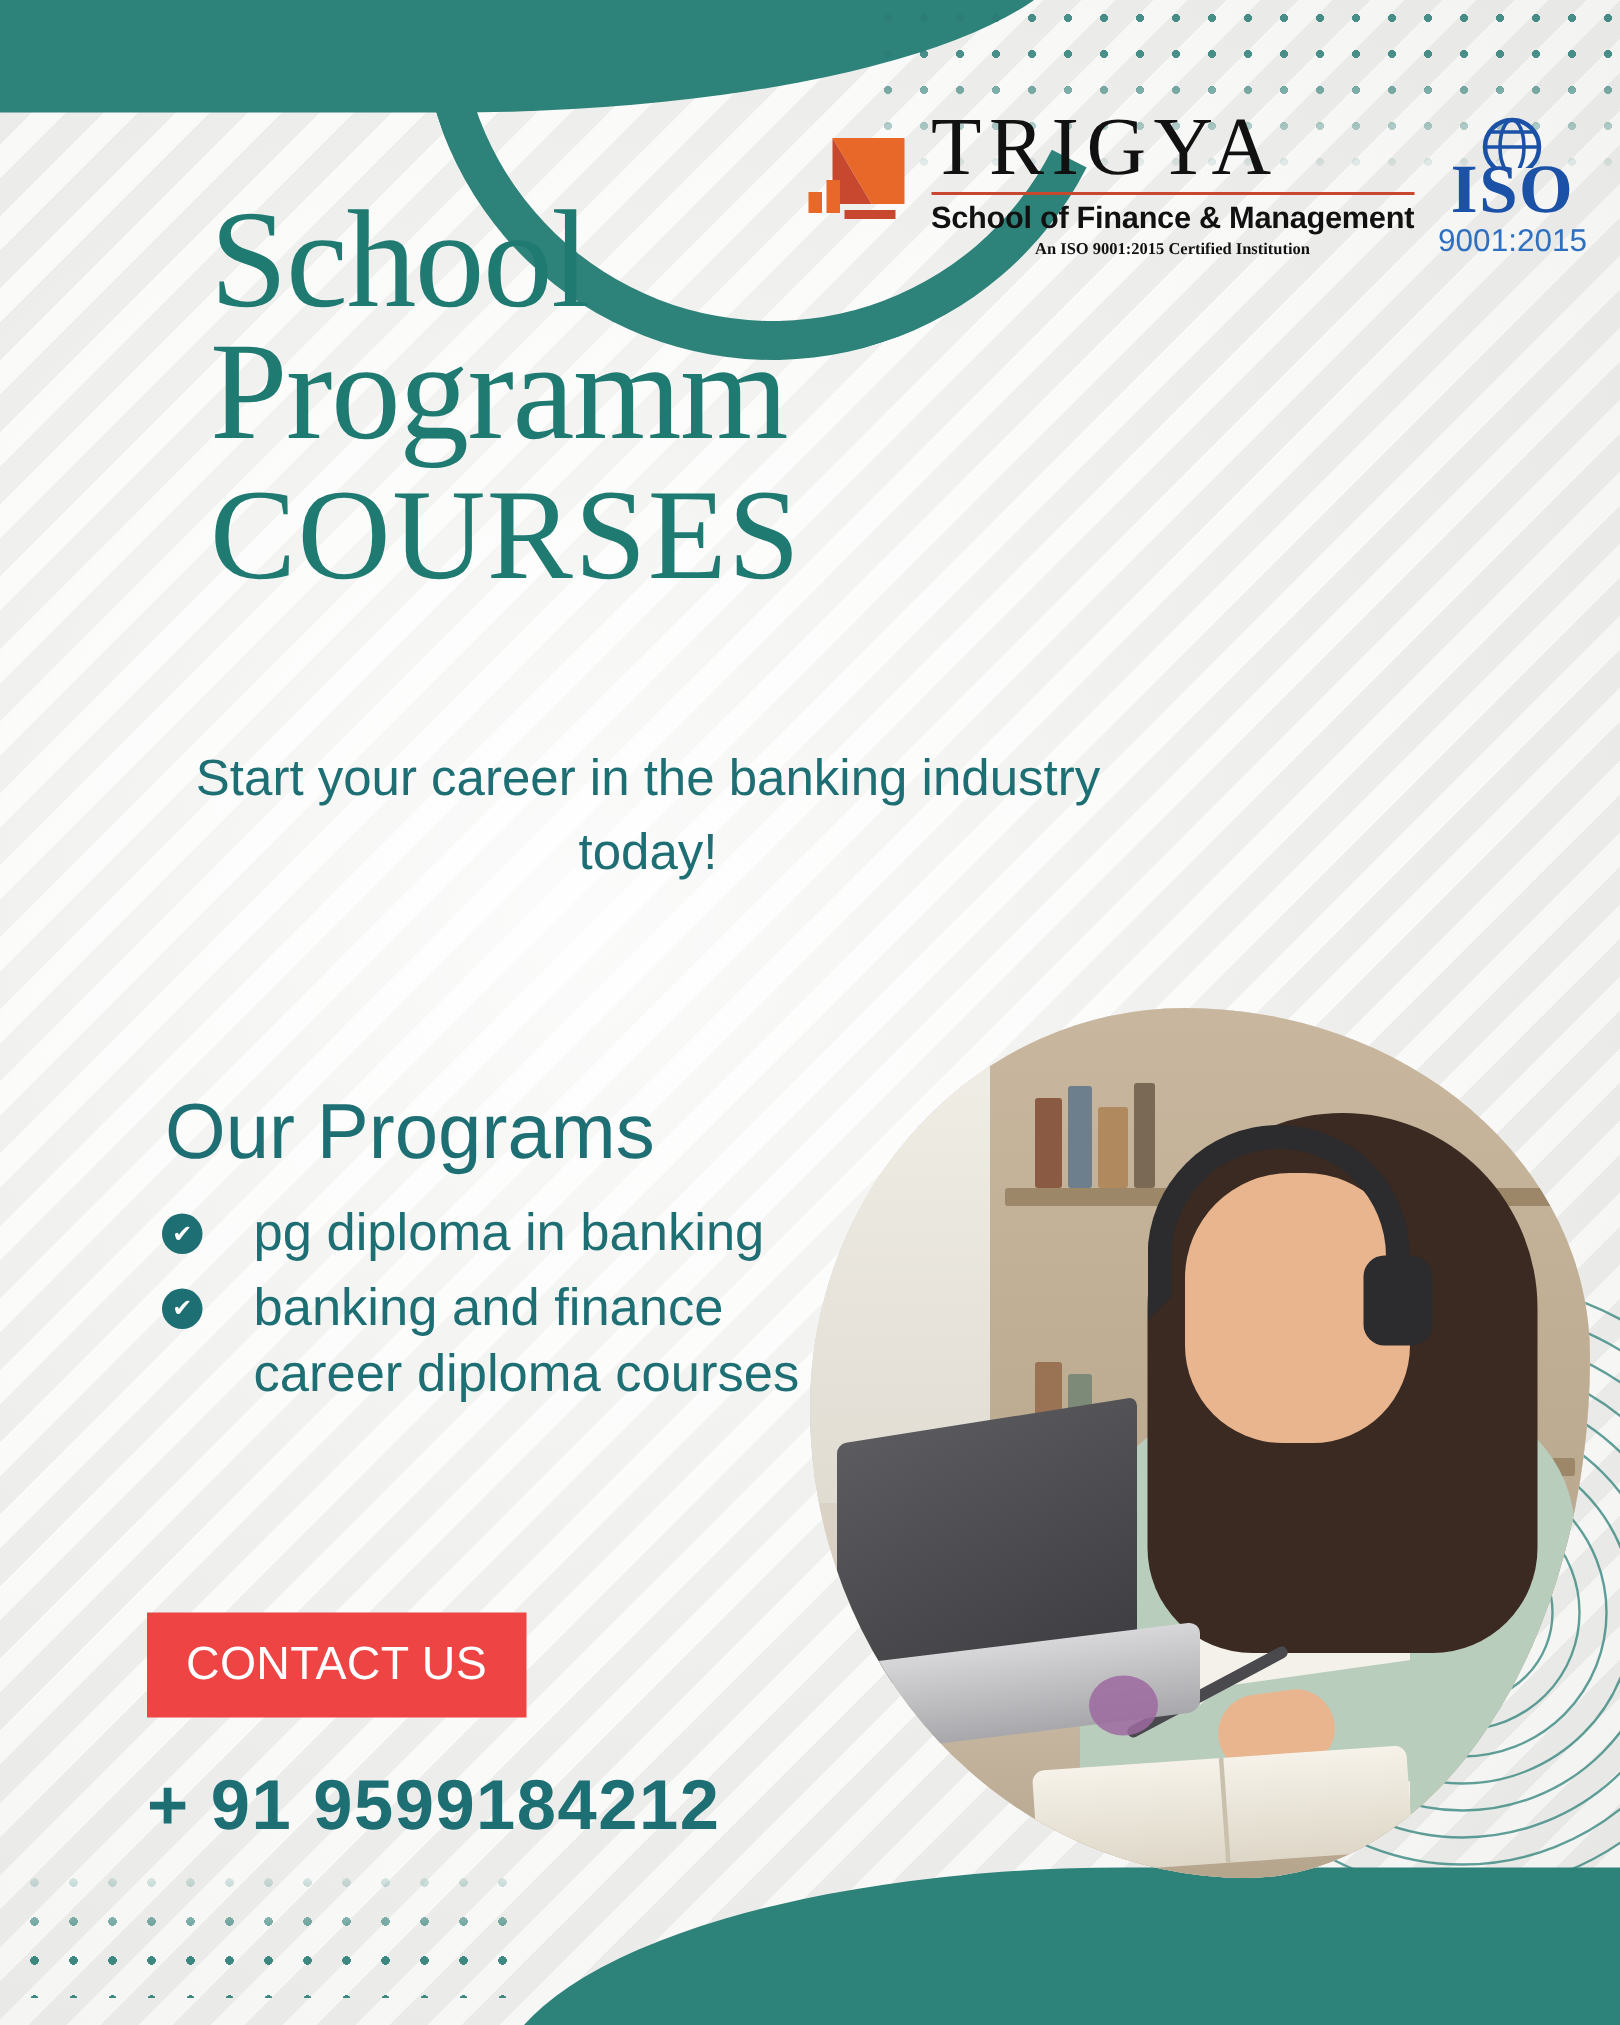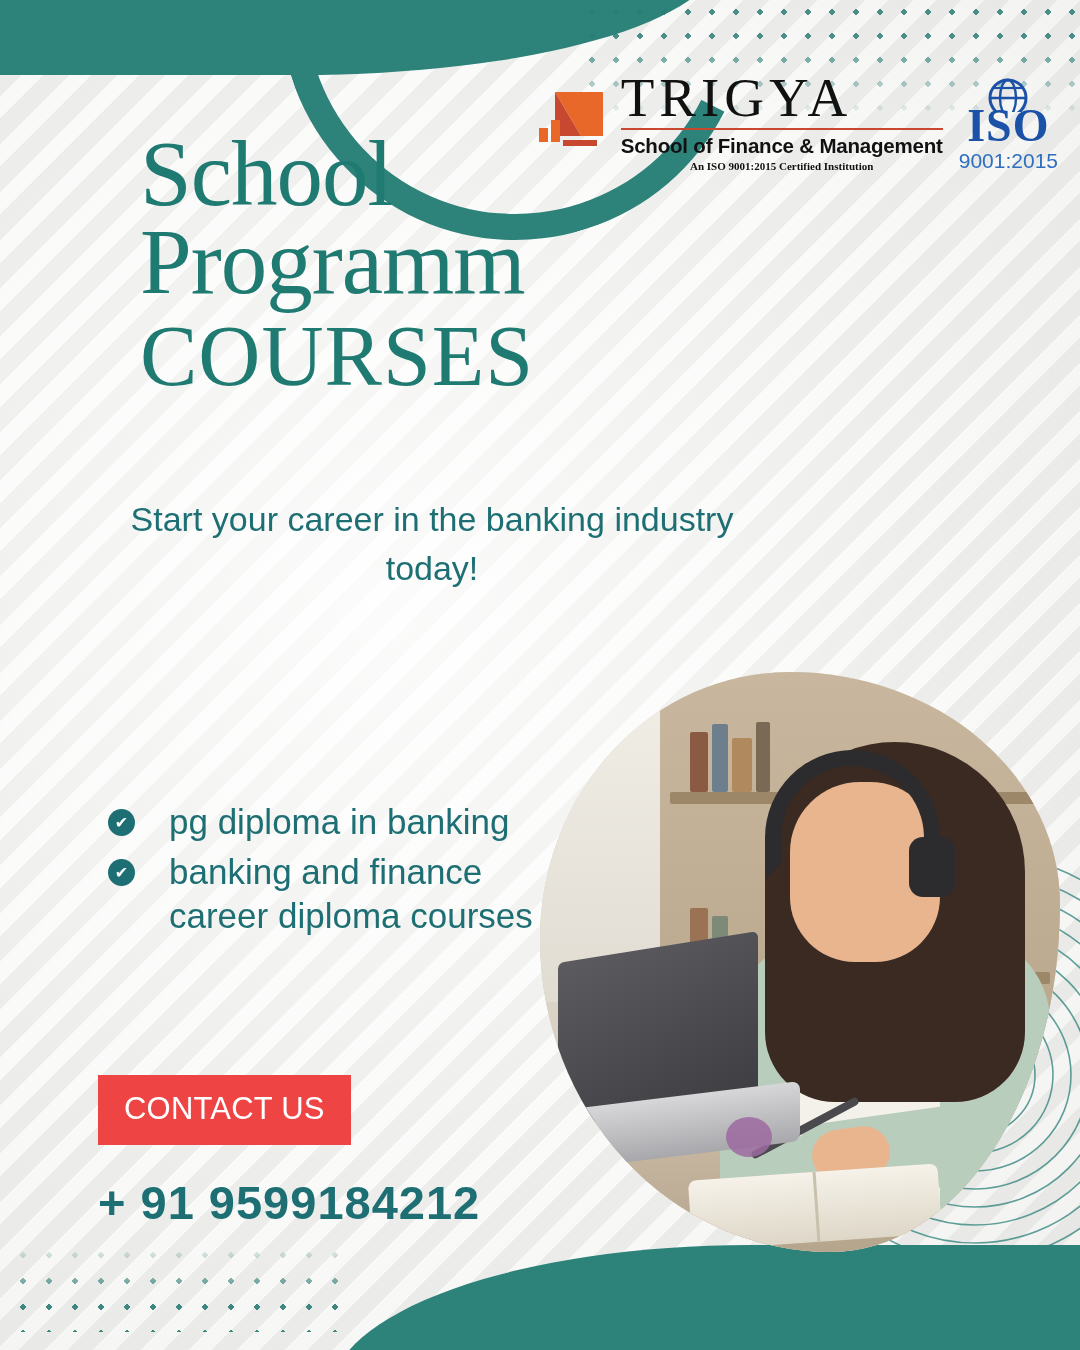--- a/index.html
+++ b/index.html
@@ -419,20 +419,21 @@
   </div>
 
   <div class="headline">
     <div class="hl1">School</div>
     <div class="hl2">Programm</div>
     <div class="hl3">COURSES</div>
   </div>
 
   <div class="subhead">Start your career in the banking industry today!</div>
 
+  <div class="programs-title">Our Programs</div>
 
   <div class="program-list">
     <div class="program-item">
       <span class="check">✔</span>
       <span class="program-text">pg diploma in banking</span>
     </div>
     <div class="program-item">
       <span class="check">✔</span>
       <span class="program-text">banking and finance career diploma courses</span>
     </div>

